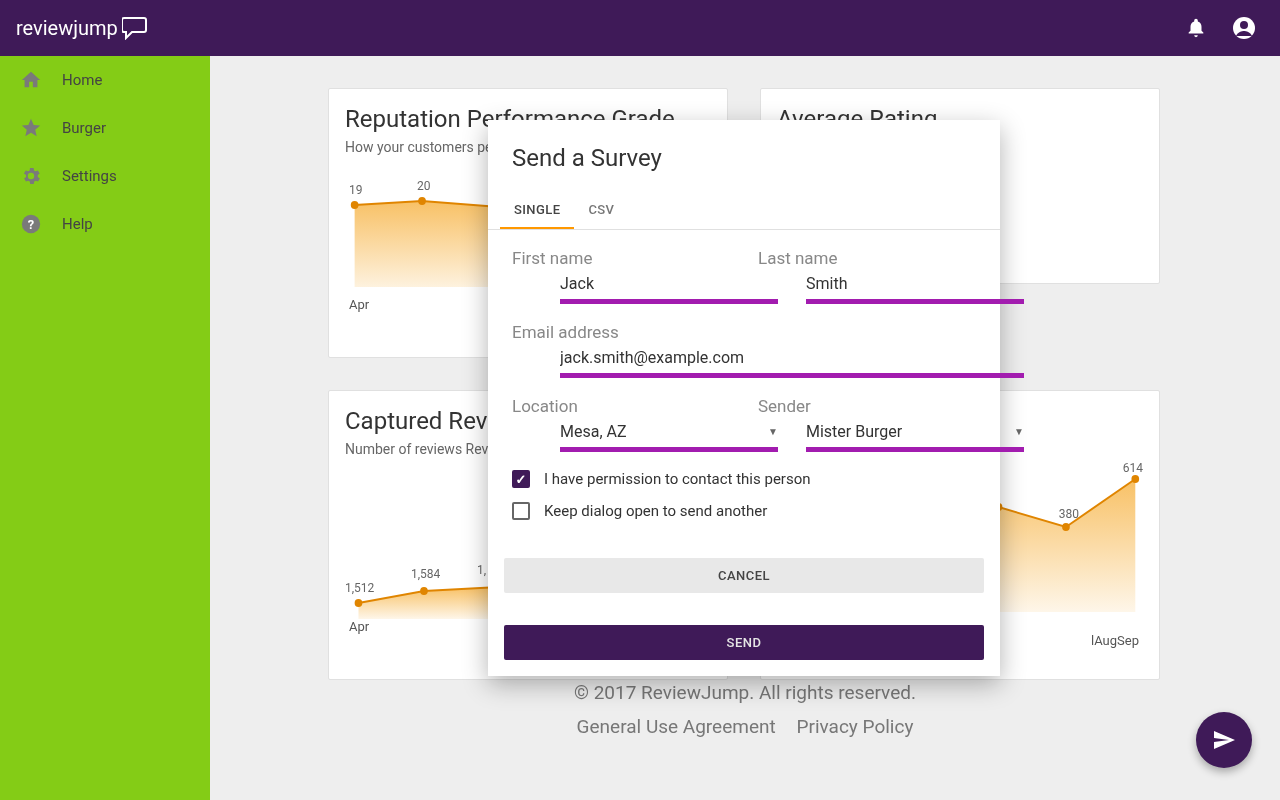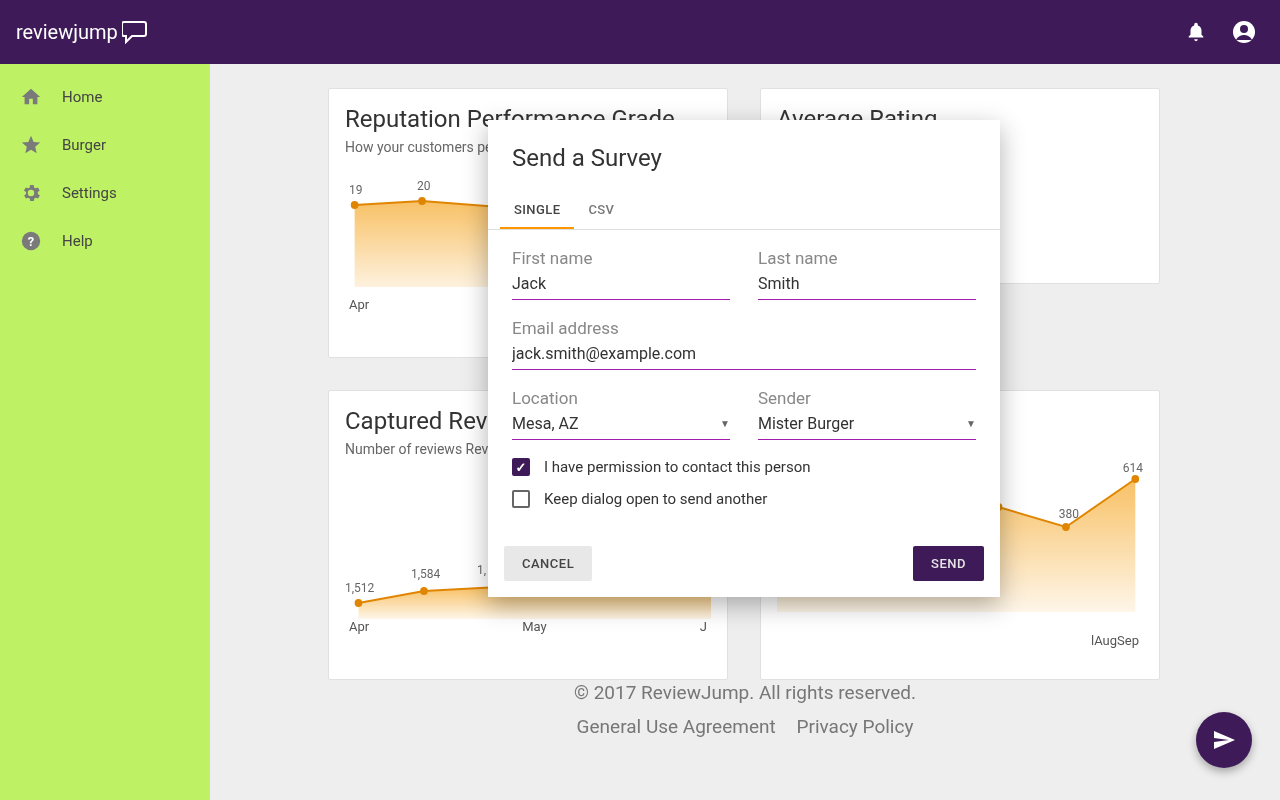--- a/index.html
+++ b/index.html
@@ -1,27 +1,27 @@
 <!DOCTYPE html>
 <html><head>
 <meta charset="utf-8">
 <style>
 * { margin:0; padding:0; box-sizing:border-box; font-family:Roboto,-apple-system,BlinkMacSystemFont,"Segoe UI",Arial,sans-serif; }
 body { width:1280px; height:800px; background:#eee; overflow:hidden; position:relative; }
 
 
-.topbar { position:absolute; top:0; left:0; right:0; height:64px; background:#3f1a58; display:flex; align-items:center; padding:0 16px; z-index:10; }
+.topbar { position:absolute; top:0; left:0; right:0; height:56px; background:#3f1a58; display:flex; align-items:center; padding:0 16px; z-index:10; }
 .logo { display:flex; align-items:center; color:#fff; font-size:20px; font-weight:400; }
 .logo .bubble { margin-left:4px; }
 .topbar .spacer { flex:1; }
 .topbar .icon-btn { width:40px; height:40px; display:flex; align-items:center; justify-content:center; margin-left:8px; cursor:pointer; }
 .topbar svg { fill:#fff; }
 
 
-.sidebar { position:absolute; top:56px; left:0; width:210px; bottom:0; background:#bef264; padding-top:17px; z-index:5; }
+.sidebar { position:absolute; top:56px; left:0; width:210px; bottom:0; background:#84cc16; padding-top:0; z-index:5; }
 .nav-item { display:flex; align-items:center; height:48px; padding:0 20px; cursor:pointer; }
 .nav-item svg { width:22px; height:22px; fill:#7a7a7a; margin-right:20px; }
 .nav-item span { color:#444; font-size:15px; }
 
 
 .main { position:absolute; top:56px; left:210px; right:0; bottom:0; overflow:hidden; }
 .cards { display:flex; flex-wrap:wrap; gap:32px; padding:32px 118px; }
 .card { background:#fff; border:1px solid #e0e0e0; border-radius:2px; padding:16px; }
 .card.small { width:400px; height:270px; }
 .card.large { width:400px; height:290px; }
@@ -48,30 +48,30 @@
 .dialog { position:absolute; top:120px; left:488px; width:512px; background:#fff; box-shadow:0 8px 24px rgba(0,0,0,.3); z-index:60; }
 .dialog-inner { padding:24px 24px 0 24px; }
 .dialog h3 { font-size:24px; font-weight:400; color:#333; margin-bottom:20px; }
 .tabs { display:flex; border-bottom:1px solid #e0e0e0; margin:0 -24px; padding:0 12px; }
 .tab { padding:10px 14px; font-size:13px; font-weight:500; letter-spacing:.4px; color:#777; cursor:pointer; border-bottom:2px solid transparent; }
 .tab.active { color:#444; border-bottom:2px solid #ff9800; }
 .form { padding:18px 0 12px 0; }
 .row { display:flex; gap:28px; margin-bottom:18px; }
 .field { flex:1; position:relative; }
 .field label { font-size:17px; color:#888; display:block; margin-bottom:2px; }
-.field input, .field .select { width:100%; border:none; border-bottom:1px solid #a21caf; padding:4px 0 6px 0; font-size:16px; color:#333; outline:none; background:transparent; }
+.field input, .field .select { width:100%; border:none; border-bottom:5px solid #a21caf; padding:4px 0 6px 0; font-size:16px; color:#333; outline:none; background:transparent;margin-left:48px; }
 .field .select { display:flex; justify-content:space-between; align-items:center; cursor:pointer; }
 .field .arrow { font-size:10px; color:#666; }
 .checks { margin-top:6px; }
 .check { display:flex; align-items:center; margin-bottom:14px; cursor:pointer; }
 .check .box { width:18px; height:18px; border:2px solid #666; border-radius:2px; margin-right:14px; display:flex; align-items:center; justify-content:center; }
 .check .box.checked { background:#3f1a58; border-color:#3f1a58; }
 .check .box.checked::after { content:"✓"; color:#fff; font-size:13px; font-weight:bold; }
 .check span { font-size:15px; color:#333; }
-.actions { display:flex; justify-content:space-between; gap:32px; padding:12px 16px 16px 16px; }
+.actions { display:flex; justify-content:flex-end; gap:32px; padding:12px 16px 16px 16px;flex-direction:column; }
 .btn { padding:10px 18px; font-size:13px; font-weight:500; letter-spacing:.5px; cursor:pointer; border:none; border-radius:2px; }
 .btn.flat { background:#e8e8e8; color:#444; }
 .btn.primary { background:#3f1a58; color:#e5e5e5; }
 .chart-label { position:absolute; font-size:12px; color:#666; }
 </style>
 </head>
 <body>
 
 <div class="topbar">
   <div class="logo">

